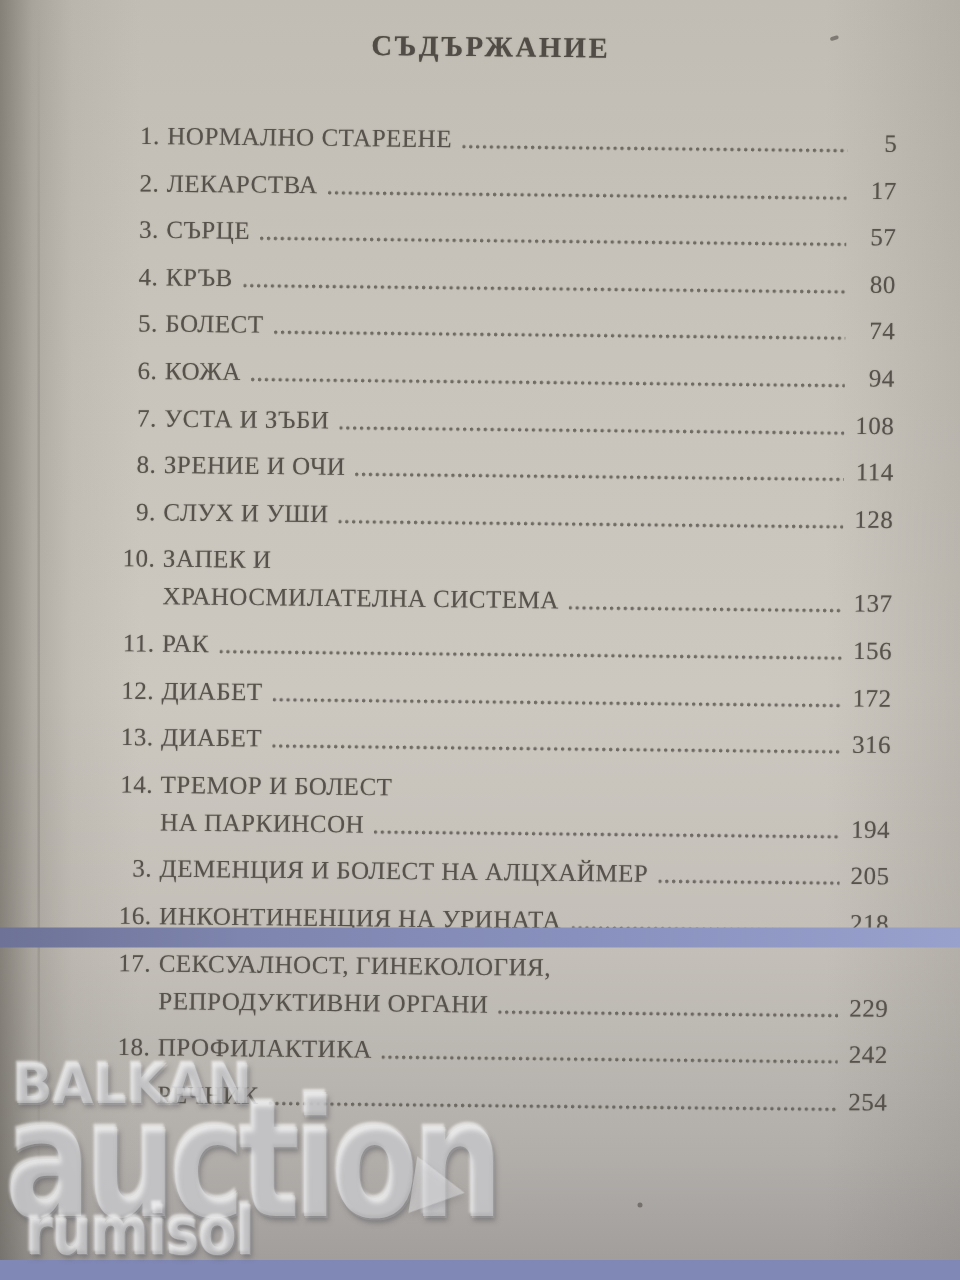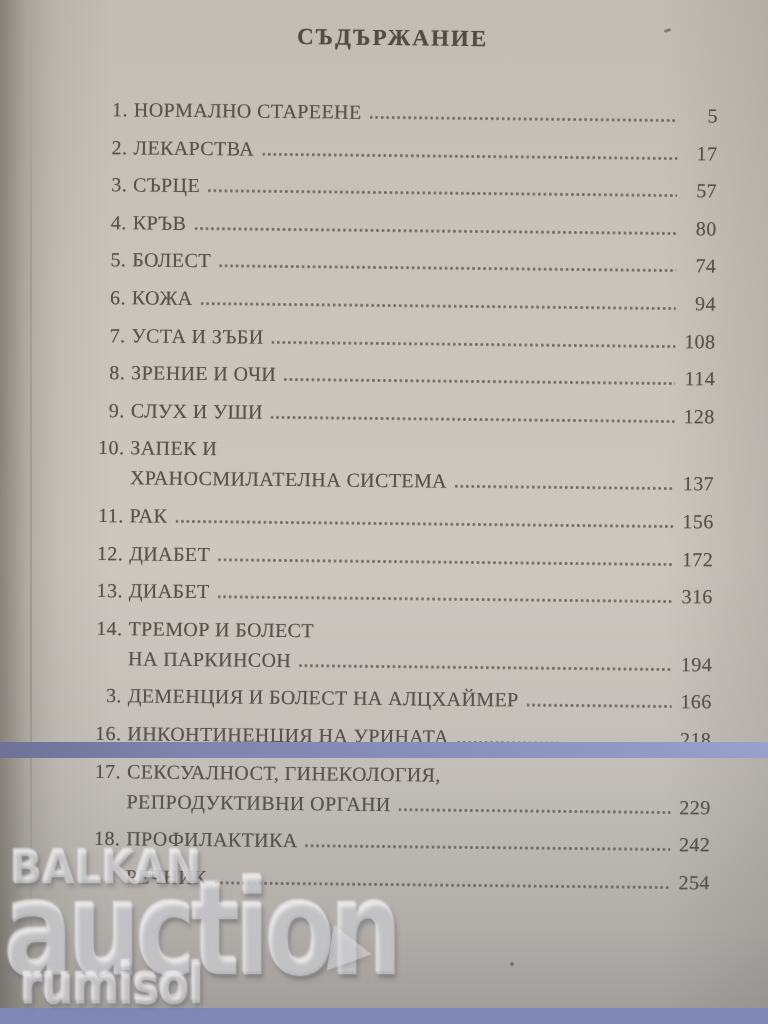--- a/index.html
+++ b/index.html
@@ -262,21 +262,21 @@
               <span class="txt">НА ПАРКИНСОН</span>
               <span class="leader"></span>
               <span class="pg">194</span>
             </div>
           </div>
           <div class="entry">
             <div class="line">
               <span class="num">3.</span>
               <span class="txt">ДЕМЕНЦИЯ И БОЛЕСТ НА АЛЦХАЙМЕР</span>
               <span class="leader"></span>
-              <span class="pg">166</span>
+              <span class="pg">205</span>
             </div>
           </div>
           <div class="entry">
             <div class="line">
               <span class="num">16.</span>
               <span class="txt">ИНКОНТИНЕНЦИЯ НА УРИНАТА</span>
               <span class="leader"></span>
               <span class="pg">218</span>
             </div>
           </div>

